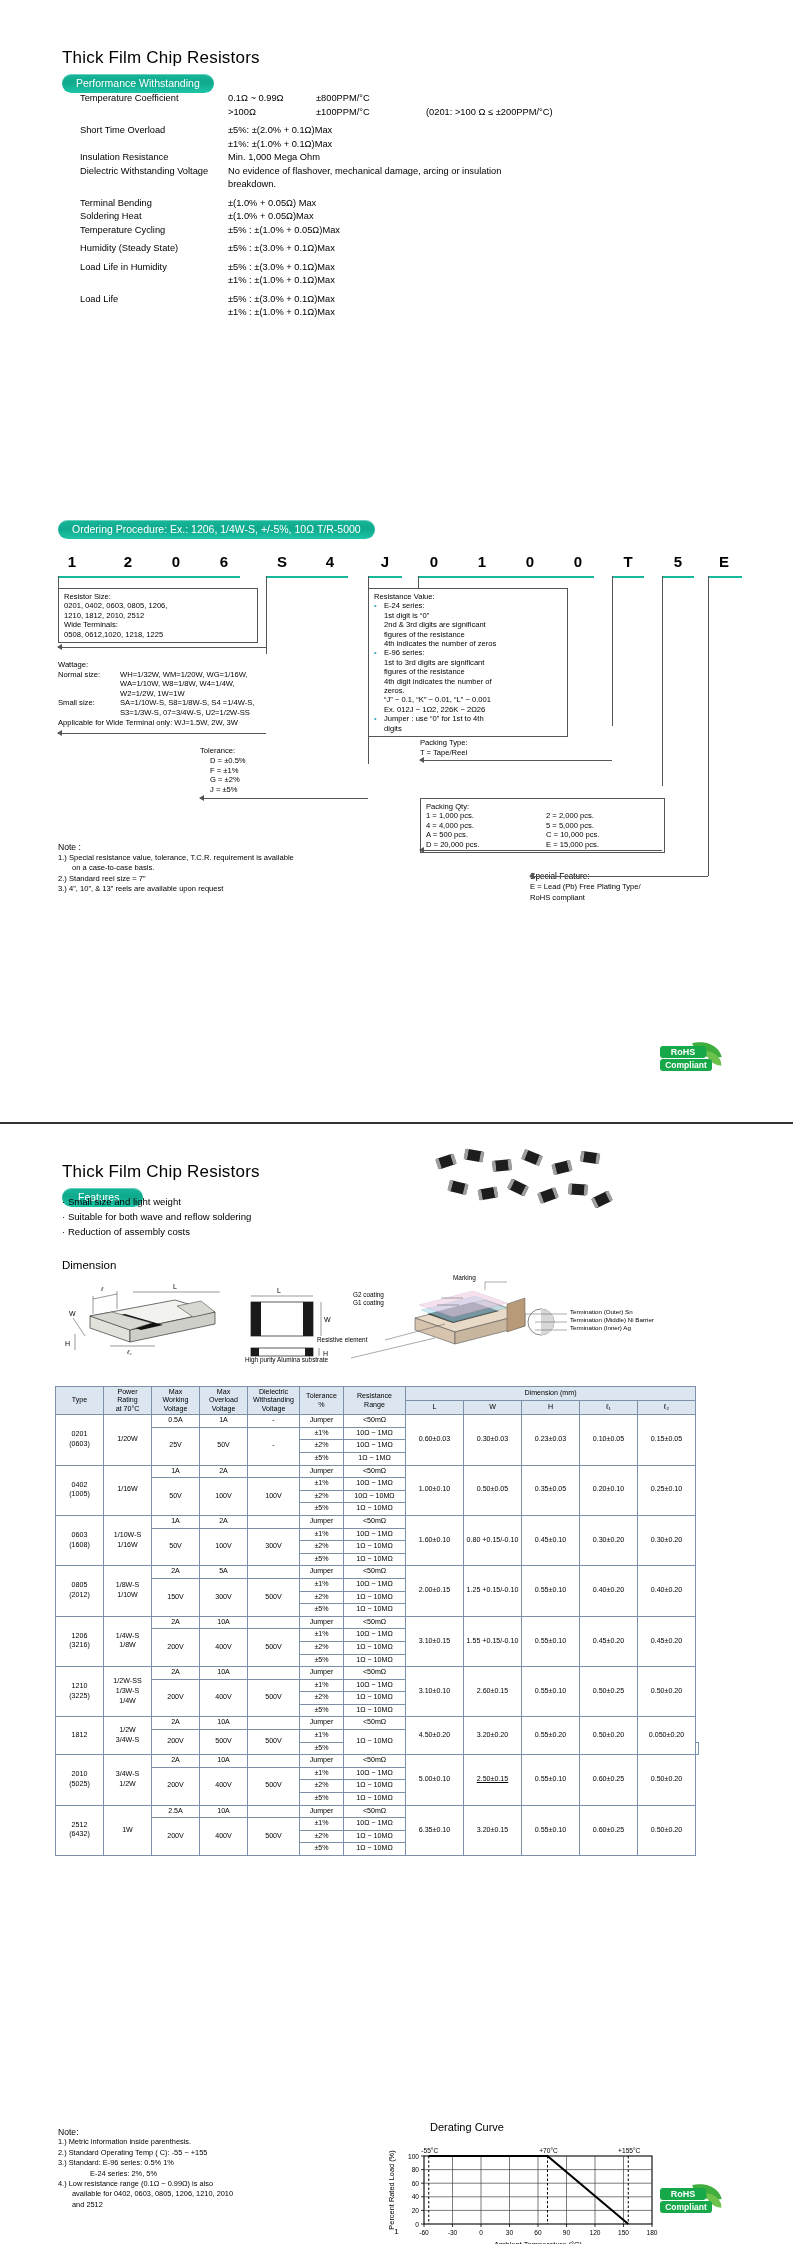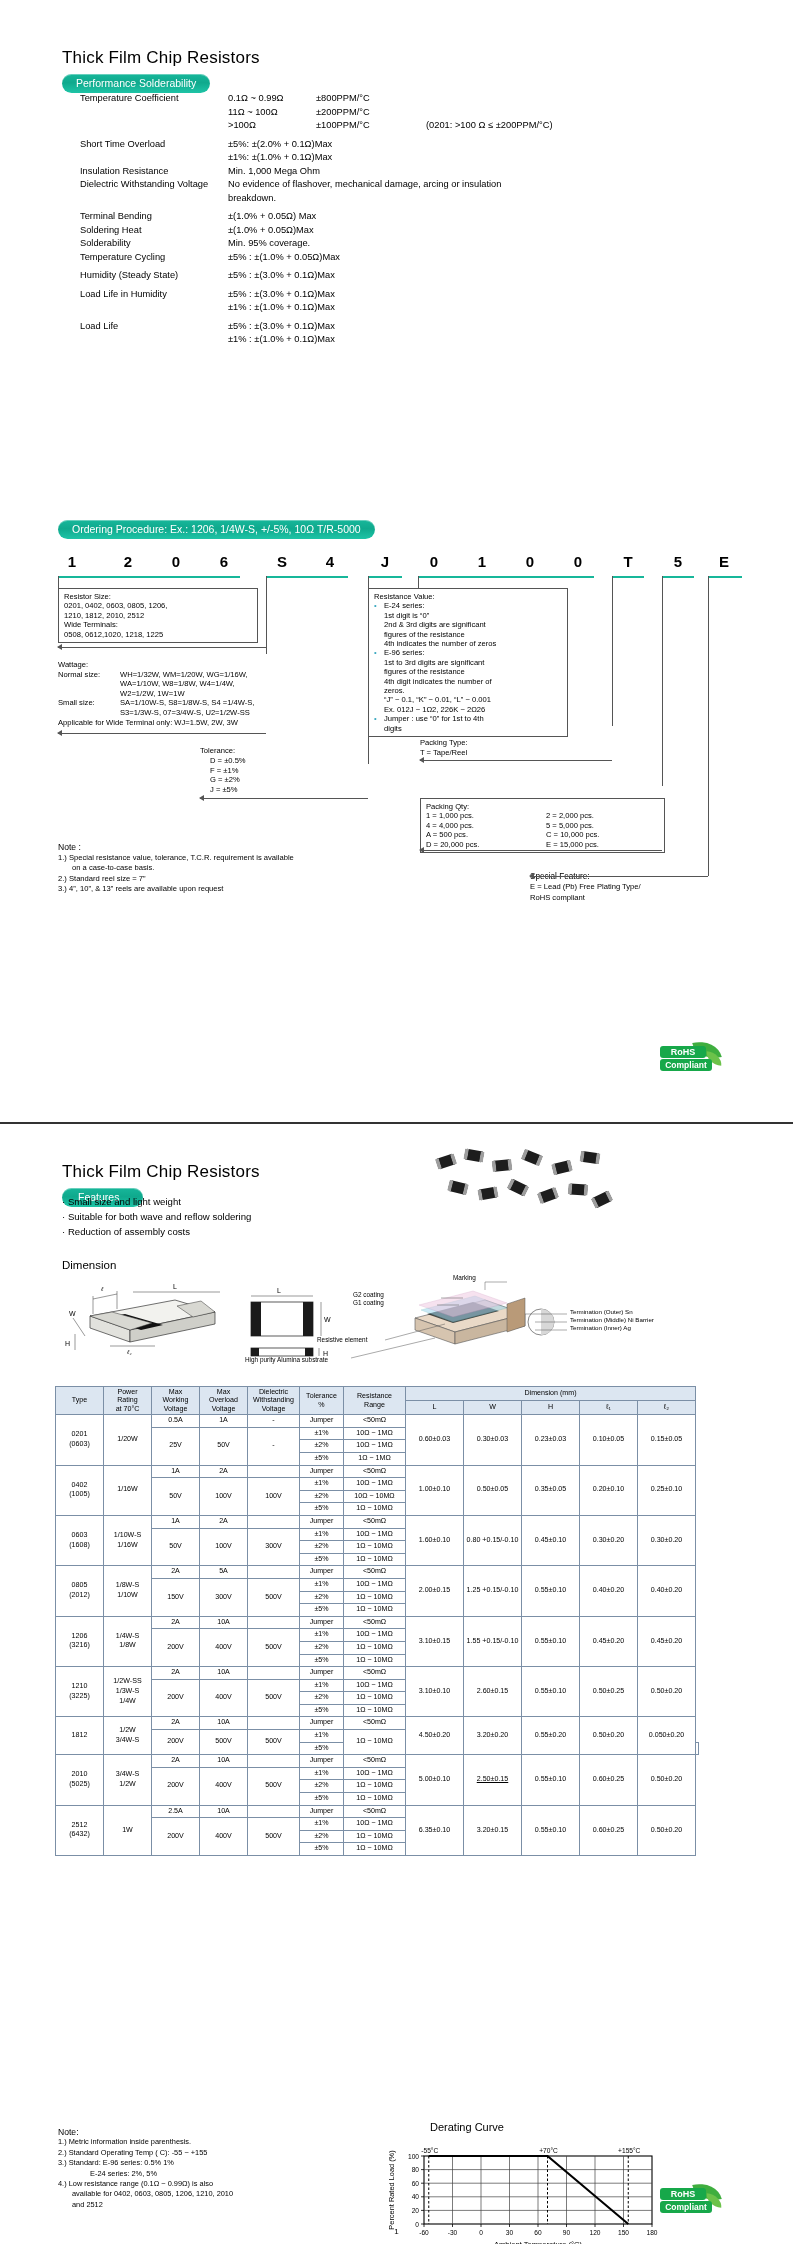--- a/index.html
+++ b/index.html
@@ -104,37 +104,31 @@
 
   .pageno { position:absolute; left:0; bottom:8px; width:793px; text-align:center; font-size:8px; }
 </style>
 </head>
 <body>
 
 <div class="page page1">
 
   <h1 class="doc-title">Thick Film Chip Resistors</h1>
 
-  <div class="banner" style="left:62px; top:74px;">Performance Solderability</div>
+  <div class="banner" style="left:62px; top:74px;">Performance Withstanding</div>
 
   <div class="spec">
     <div class="row">
         <div class="lbl">Temperature Coefficient</div>
         <div class="v1">0.1Ω ~ 0.99Ω</div>
         <div class="v2">±800PPM/°C</div>
         <div class="v3"></div>
       </div>
     <div class="row">
         <div class="lbl"></div>
-        <div class="v1">11Ω ~ 100Ω</div>
-        <div class="v2">±200PPM/°C</div>
-        <div class="v3"></div>
-      </div>
-    <div class="row">
-        <div class="lbl"></div>
         <div class="v1">&gt;100Ω</div>
         <div class="v2">±100PPM/°C</div>
         <div class="v3">(0201: &gt;100 Ω ≤ ±200PPM/°C)</div>
       </div>
     <div class="gap"></div>
     <div class="row">
         <div class="lbl">Short Time Overload</div>
         <div class="v1" style="flex:1 1 auto">±5%: ±(2.0% + 0.1Ω)Max</div>
       </div>
     <div class="row">
@@ -154,24 +148,20 @@
         <div class="v1" style="flex:1 1 auto">breakdown.</div>
       </div>
     <div class="gap"></div>
     <div class="row">
         <div class="lbl">Terminal Bending</div>
         <div class="v1" style="flex:1 1 auto">±(1.0% + 0.05Ω) Max</div>
       </div>
     <div class="row">
         <div class="lbl">Soldering Heat</div>
         <div class="v1" style="flex:1 1 auto">±(1.0% + 0.05Ω)Max</div>
-      </div>
-    <div class="row">
-        <div class="lbl">Solderability</div>
-        <div class="v1" style="flex:1 1 auto">Min. 95% coverage.</div>
       </div>
     <div class="row">
         <div class="lbl">Temperature Cycling</div>
         <div class="v1" style="flex:1 1 auto">±5% : ±(1.0% + 0.05Ω)Max</div>
       </div>
     <div class="gap"></div>
     <div class="row">
         <div class="lbl">Humidity (Steady State)</div>
         <div class="v1" style="flex:1 1 auto">±5% : ±(3.0% + 0.1Ω)Max</div>
       </div>

